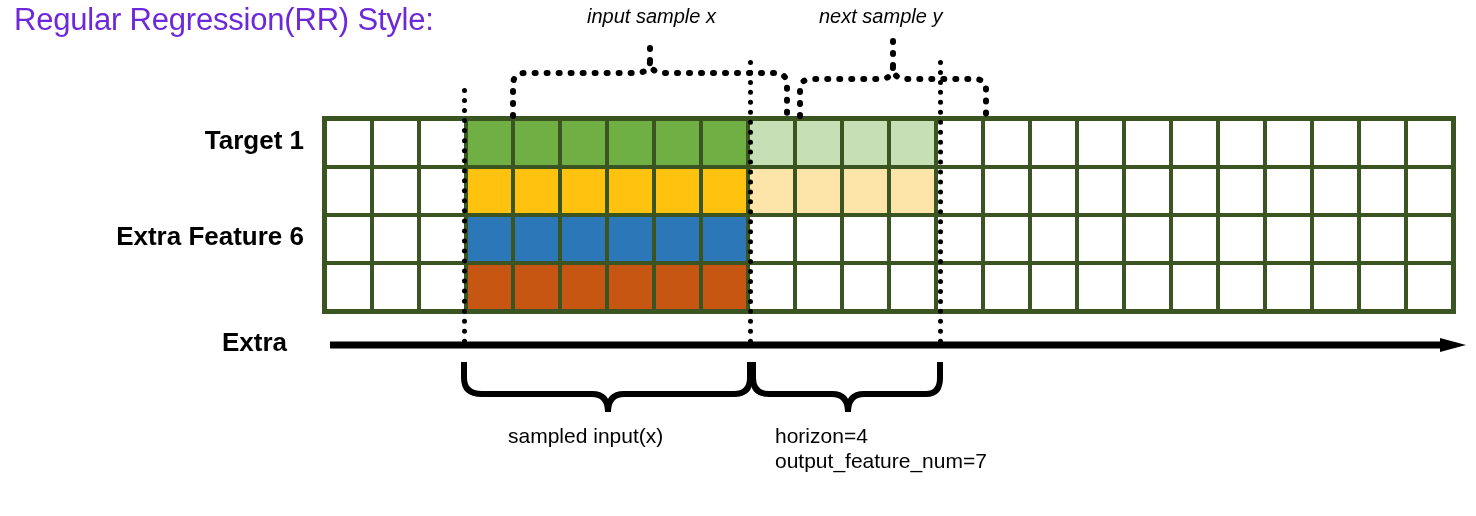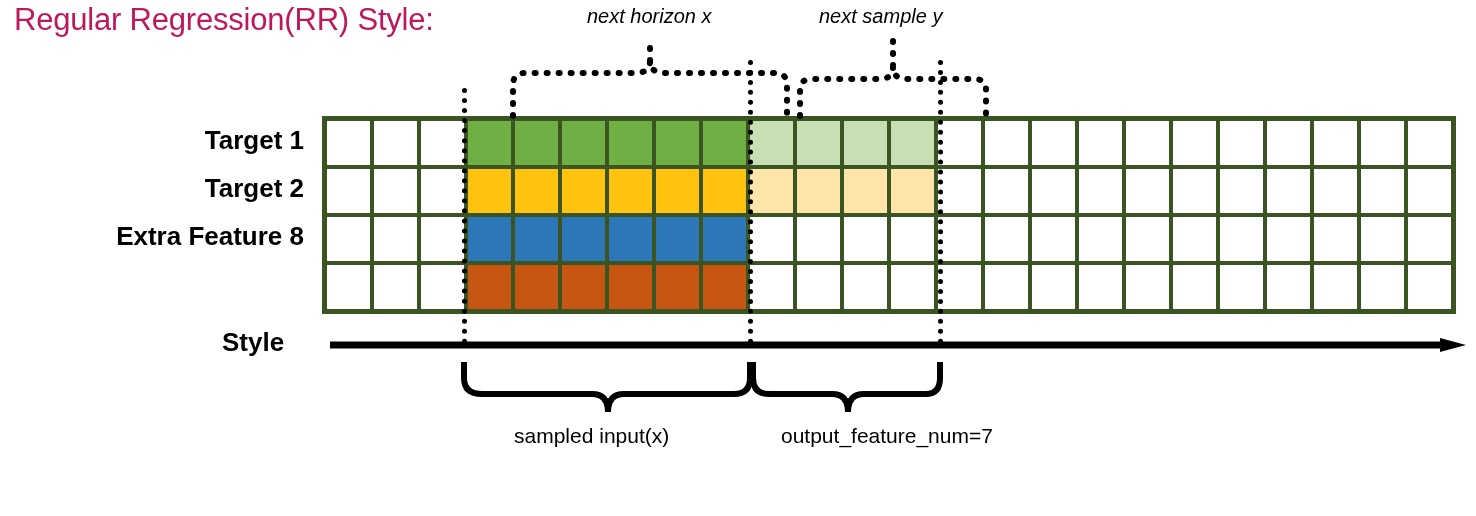--- a/index.html
+++ b/index.html
@@ -14,21 +14,21 @@
     overflow: hidden;
   }
   #stage { position: absolute; inset: 0; }
 
   
   .title {
     position: absolute;
     left: 14px; top: 2px;
     font-size: 31px;
     font-weight: 400;
-    color: #be185d;
+    color: #6d28d9;
     letter-spacing: -0.2px;
     white-space: nowrap;
   }
 
   
   .annot {
     position: absolute;
     font-size: 20px;
     font-style: italic;
     color: #000;
@@ -109,36 +109,35 @@
   
   .caption {
     position: absolute;
     font-size: 21px;
     color: #000;
     line-height: 25px;
     white-space: nowrap;
   }
   .caption-x { left: 508px; top: 423px; }
   .caption-y { left: 775px; top: 423px; }
-  .caption div { display: block; margin-left: 6px; }
+  .caption div { display: block; }
 </style>
 </head>
 <body>
 
 <div id="stage">
 
   <div class="title">Regular Regression(RR) Style:</div>
 
-  <div class="annot annot-x">next horizon x</div>
+  <div class="annot annot-x">input sample x</div>
   <div class="annot annot-y">next sample y</div>
 
   <div class="row-labels">
     <div class="row-label" style="top:0px">Target 1</div>
-    <div class="row-label" style="top:48px">Target 2</div>
-    <div class="row-label" style="top:96px">Extra Feature 8</div>
+    <div class="row-label" style="top:96px">Extra Feature 6</div>
   </div>
 
   <div class="grid" id="grid" style="border-color: rgb(58, 85, 34); background: rgb(58, 85, 34);">
       <div class="grid-row">
         <div class="cell"></div>
         <div class="cell"></div>
         <div class="cell"></div>
         <div class="cell" style="background: rgb(111, 175, 68);"></div>
         <div class="cell" style="background: rgb(111, 175, 68);"></div>
         <div class="cell" style="background: rgb(111, 175, 68);"></div>
@@ -234,21 +233,21 @@
         <div class="cell"></div>
         <div class="cell"></div>
         <div class="cell"></div>
         <div class="cell"></div>
         <div class="cell"></div>
         <div class="cell"></div>
         <div class="cell"></div>
       </div>
     </div>
 
-  <div class="time-label">Style</div>
+  <div class="time-label">Extra</div>
   <svg class="time-axis" viewBox="0 0 1136 14">
     <line x1="0" y1="7" x2="1112" y2="7" stroke="#000" stroke-width="7"></line>
     <polygon points="1110,0 1136,7 1110,14" fill="#000"></polygon>
   </svg>
 
   <div class="vguide" style="left:462px; top:88px; height:256px;"></div>
   <div class="vguide" style="left:748px; top:60px; height:284px;"></div>
   <div class="vguide" style="left:938px; top:60px; height:284px;"></div>
 
   <svg class="overlay" viewBox="0 0 1476 516">
@@ -298,16 +297,17 @@
                L 926,394
                Q 940,394 940,378
                L 940,362"></path>
     </g>
   </svg>
 
   <div class="caption caption-x">
     <div>sampled input(x)</div>
   </div>
   <div class="caption caption-y">
+    <div>horizon=4</div>
     <div>output_feature_num=7</div>
   </div>
 
 </div>
 
 </body></html>

